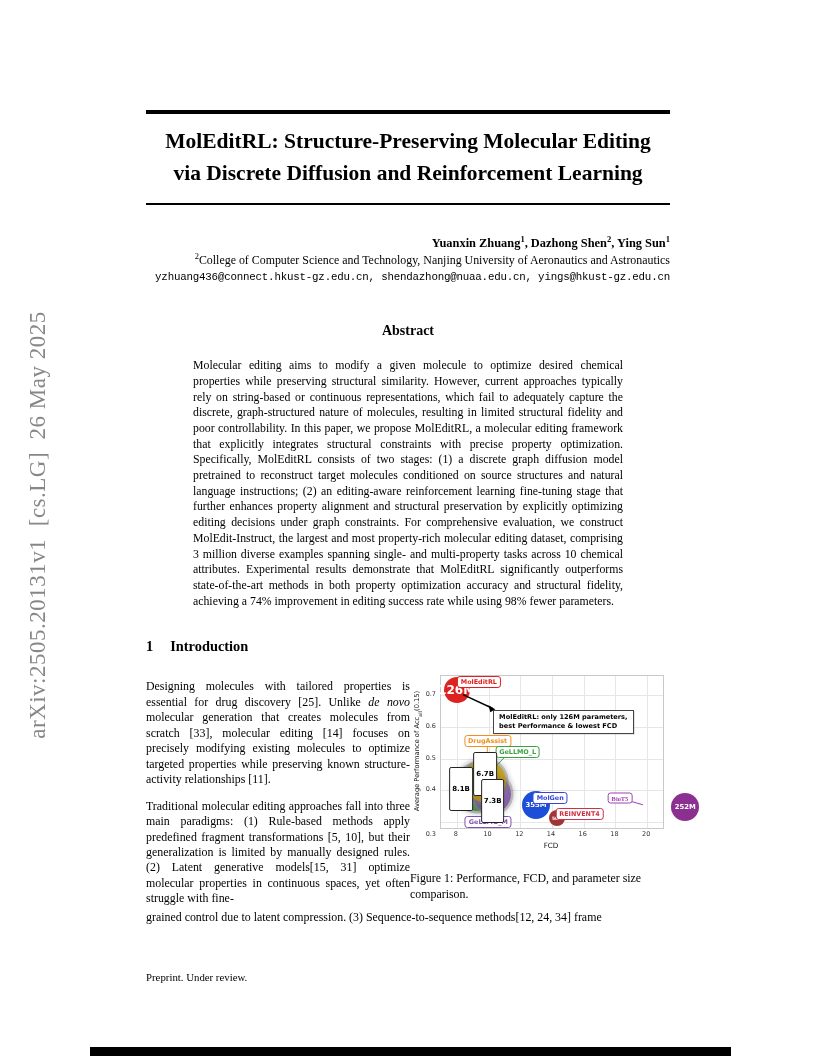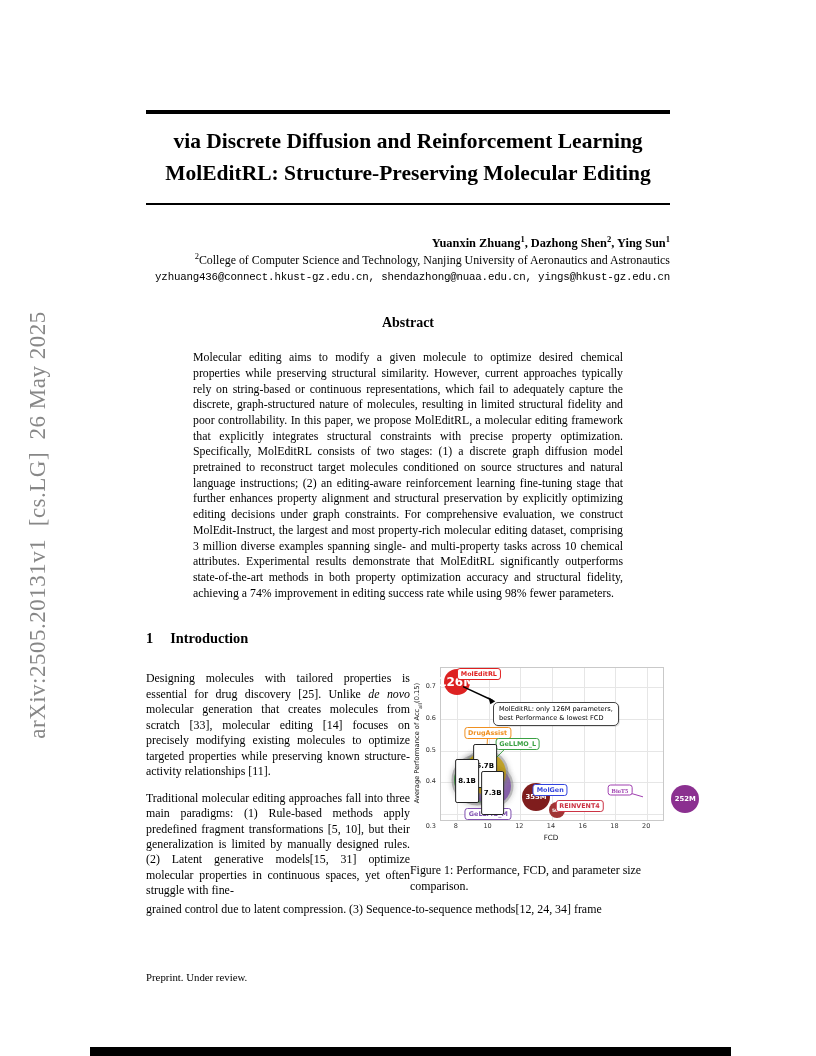--- a/index.html
+++ b/index.html
@@ -10,21 +10,21 @@
         font-size:23px;color:#878787;white-space:pre;letter-spacing:.5px;}
   .content{position:absolute;left:146px;top:110px;width:524px;}
   .rule-thick{height:4px;background:#000;}
   .rule-thin{height:2px;background:#000;margin-top:13px;}
   .title{font-size:21.5px;font-weight:bold;text-align:center;line-height:1.5;margin-top:11px;}
   .authors{margin-top:29px;text-align:right;}
   .author-names{font-weight:bold;font-size:12.4px;}
   .author-names sup,.affil sup{font-size:8.5px;}
   .affil{font-size:11.9px;line-height:1.32;}
   .emails{font-family:"Liberation Mono",monospace;font-size:10.8px;margin-top:3px;letter-spacing:-.2px;}
-  .abstract-head{text-align:center;font-weight:bold;font-size:14px;margin-top:32px;}
+  .abstract-head{text-align:center;font-weight:bold;font-size:14px;margin-top:40px;}
   .abstract-text{margin:19px 47px 14px 47px;text-align:justify;font-size:11.8px;line-height:1.33;}
   .section-head{margin-top:29px;font-weight:bold;font-size:14.4px;}
   .section-head .num{margin-right:17px;}
   .columns{display:flex;margin-top:12px;}
   .col-left{width:264px;padding-top:12px;font-size:11.9px;line-height:1.3;text-align:justify;}
   .col-left p{margin:0;}
   .col-left p + p{margin-top:11px;}
   .col-right{width:260px;}
   .fullline{font-size:11.9px;line-height:1.3;text-align:justify;margin-top:3px;}
   .caption{font-size:11.9px;line-height:1.32;margin-top:10px;}
@@ -41,39 +41,39 @@
   .xtick{position:absolute;top:161px;font-size:6.5px;color:#333;transform:translateX(-50%);}
   .ytick{position:absolute;font-size:6.5px;color:#333;transform:translateY(-50%);width:25px;text-align:right;left:1px;}
   .xlabel{position:absolute;top:172px;font-size:7.2px;color:#111;transform:translateX(-50%);}
   .ylabel{position:absolute;left:8px;top:82px;transform:translate(-50%,-50%) rotate(-90deg);
           font-size:6.7px;color:#111;white-space:nowrap;}
   .ylabel sub{font-size:5px;}
   .chart-label{position:absolute;transform:translate(-50%,-50%);font-size:6.4px;font-weight:bold;
           background:#fff;border:1px solid;border-radius:3px;padding:1px 3px;white-space:nowrap;z-index:5;}
   .chart-tag{position:absolute;transform:translate(-50%,-50%);font-size:7px;font-weight:bold;color:#000;
           background:#fff;border:1px solid #222;border-radius:2px;padding:17px 2px;white-space:nowrap;z-index:5;}
-  .annot{position:absolute;font-size:6.6px;font-weight:normal;background:#fff;border:1px solid #444;
-          border-radius:5px;padding:2px 5px;line-height:1.35;white-space:nowrap;z-index:6;
+  .annot{position:absolute;font-size:6.6px;font-weight:bold;background:#fff;border:1px solid #444;
+          border-radius:0;padding:2px 5px;line-height:1.35;white-space:nowrap;z-index:6;
           box-shadow:1px 1px 0 rgba(0,0,0,.1);}
   svg.overlay{position:absolute;left:0;top:0;pointer-events:none;z-index:4;}
 </style>
 </head>
 <body>
 
 <div class="page">
 
   <div class="arxiv-vertical">arXiv:2505.20131v1  [cs.LG]  26 May 2025</div>
 
   <div class="content">
 
     <div class="rule-thick"></div>
 
     <div class="title">
+      <div>MolEditRL: Structure-Preserving Molecular Editing</div>
       <div>via Discrete Diffusion and Reinforcement Learning</div>
-      <div>MolEditRL: Structure-Preserving Molecular Editing</div>
     </div>
 
     <div class="rule-thin"></div>
 
     <div class="authors">
       <div class="author-names">
         <span><span>Yuanxin Zhuang</span><sup>1</sup><span>, </span></span><span><span>Dazhong Shen</span><sup>2</sup><span>, </span></span><span><span>Ying Sun</span><sup>1</sup><span></span></span>
       </div>
       <div class="affil"><sup>2</sup><span>College of Computer Science and Technology, Nanjing University of Aeronautics and Astronautics</span></div>
       <div class="emails">yzhuang436@connect.hkust-gz.edu.cn, shendazhong@nuaa.edu.cn, yings@hkust-gz.edu.cn</div>
@@ -133,32 +133,32 @@
               <line x1="158.44285714285712" y1="145.96666666666667" x2="150.5142857142857" y2="148.18333333333334" stroke="#cc3344" stroke-width="1"></line>
               <line x1="215.5285714285714" y1="130.76666666666668" x2="232.9714285714286" y2="135.83333333333334" stroke="#a040b0" stroke-width="1"></line>
               <line x1="79.95000000000002" y1="148.8166666666667" x2="81.53571428571428" y2="133.61666666666667" stroke="#8050b0" stroke-width="1"></line>
               <line x1="52.99285714285713" y1="25.63333333333335" x2="82.32857142857144" y2="39.24999999999999" stroke="#000" stroke-width="1.4"></line>
               <polygon points="85.32857142857144,40.24999999999999 78.32857142857144,36.24999999999999 80.32857142857144,43.24999999999999" fill="#000"></polygon>
             </svg>
             <div class="bubble" style="left: 44.2643px; top: 95.4167px; height: 46px; width: 46px; background: rgb(60, 140, 64); opacity: 1; box-shadow: rgba(120, 120, 120, 0.45) 0px 0px 0px 2.5px, rgba(150, 150, 150, 0.35) 0px 0px 4px 4px;"></div>
             <div class="bubble" style="left: 62.5357px; top: 105.75px; height: 38px; width: 38px; background: rgb(122, 79, 160); opacity: 0.9; box-shadow: rgba(120, 120, 120, 0.45) 0px 0px 0px 2.5px, rgba(150, 150, 150, 0.35) 0px 0px 4px 4px;"></div>
             <div class="bubble" style="left: 54.1929px; top: 91.0833px; height: 42px; width: 42px; background: rgb(184, 150, 15); opacity: 0.88; box-shadow: rgba(120, 120, 120, 0.45) 0px 0px 0px 2.5px, rgba(150, 150, 150, 0.35) 0px 0px 4px 4px;"></div>
             <div class="bubble" style="left: 33.65px; top: 7.25px; height: 26px; width: 26px; background: rgb(221, 34, 34); font-size: 12px;">126M</div>
-            <div class="bubble" style="left: 111.936px; top: 121.833px; height: 28px; width: 28px; background: #7f1d1d; font-size: 6.8px;">355M</div>
+            <div class="bubble" style="left: 111.936px; top: 121.833px; height: 28px; width: 28px; background: #1d4ed8; font-size: 6.8px;">355M</div>
             <div class="bubble" style="left: 139.343px; top: 141.133px; height: 16px; width: 16px; background: rgb(160, 53, 53); font-size: 4.5px;">50M</div>
             <div class="bubble" style="left: 221.35px; top: 123.417px; height: 28px; width: 28px; background: rgb(139, 48, 144); font-size: 6.8px; margin-left: 40px;">252M</div>
             <div class="chart-label" style="left: 68.85px; top: 12.9667px; color: rgb(224, 32, 32); border-color: rgb(224, 32, 32);">MolEditRL</div>
             <div class="chart-label" style="left: 77.5714px; top: 71.55px; color: rgb(240, 144, 32); border-color: rgb(240, 144, 32);">DrugAssist</div>
             <div class="chart-label" style="left: 107.7px; top: 82.6333px; color: rgb(58, 160, 67); border-color: rgb(58, 160, 67);">GeLLMO_L</div>
             <div class="chart-label" style="left: 140.207px; top: 128.233px; color: rgb(51, 68, 221); border-color: rgb(51, 68, 221);">MolGen</div>
             <div class="chart-label" style="left: 169.543px; top: 144.7px; color: rgb(204, 51, 68); border-color: rgb(204, 51, 68);">REINVENT4</div>
             <div class="chart-label" style="left: 209.979px; top: 128.233px; color: rgb(160, 64, 176); border-color: rgb(160, 64, 176); font-family: Liberation Serif, serif;">BioT5</div>
             <div class="chart-label" style="left: 78.3643px; top: 152.617px; color: rgb(128, 80, 176); border-color: rgb(128, 80, 176);">GeLLMO_M</div>
             <div class="chart-tag" style="left: 75.1929px; top: 105.117px;">6.7B</div>
-            <div class="chart-tag" style="left: 57px; top: 119.683px;">8.1B</div>
+            <div class="chart-tag" style="left: 51px; top: 119.683px;">8.1B</div>
             <div class="chart-tag" style="left: 82.6457px; top: 132.033px;">7.3B</div>
           </div>
         <div class="caption">Figure 1: Performance, FCD, and parameter size comparison.</div>
       </div>
     </div>
 
     <div class="fullline">grained control due to latent compression.  (3) Sequence-to-sequence methods[12, 24, 34] frame</div>
 
   </div>
 

